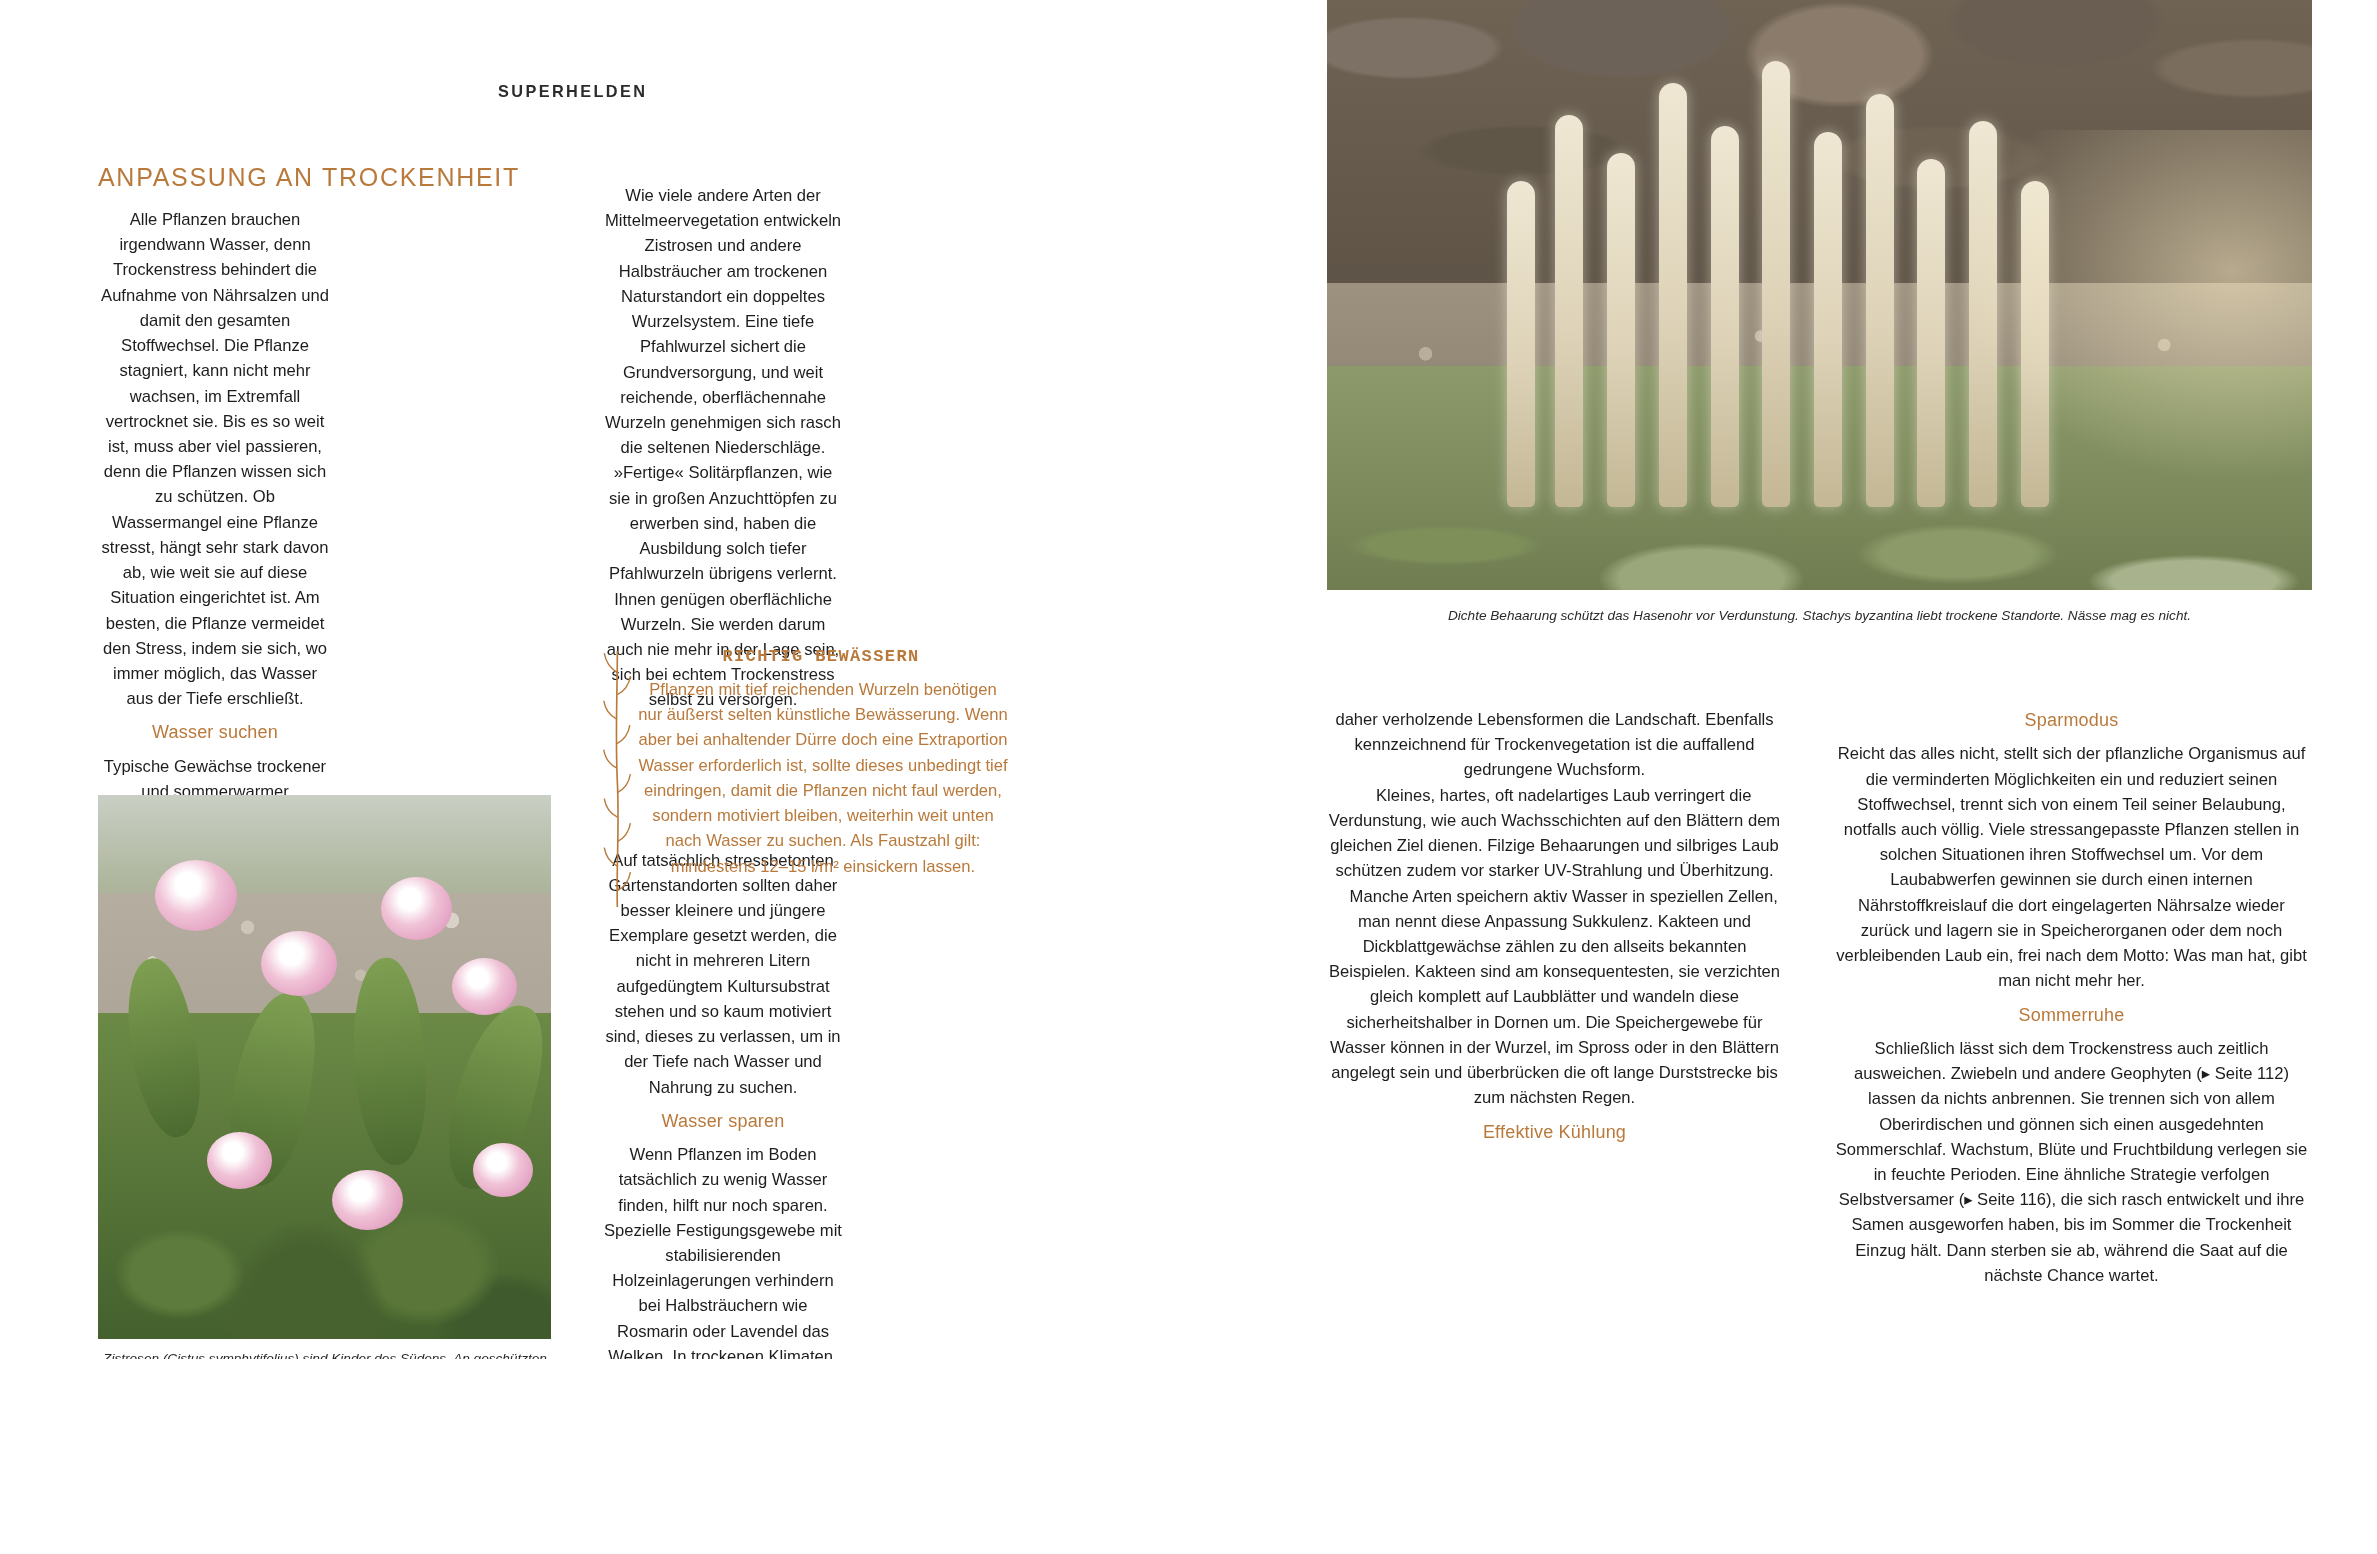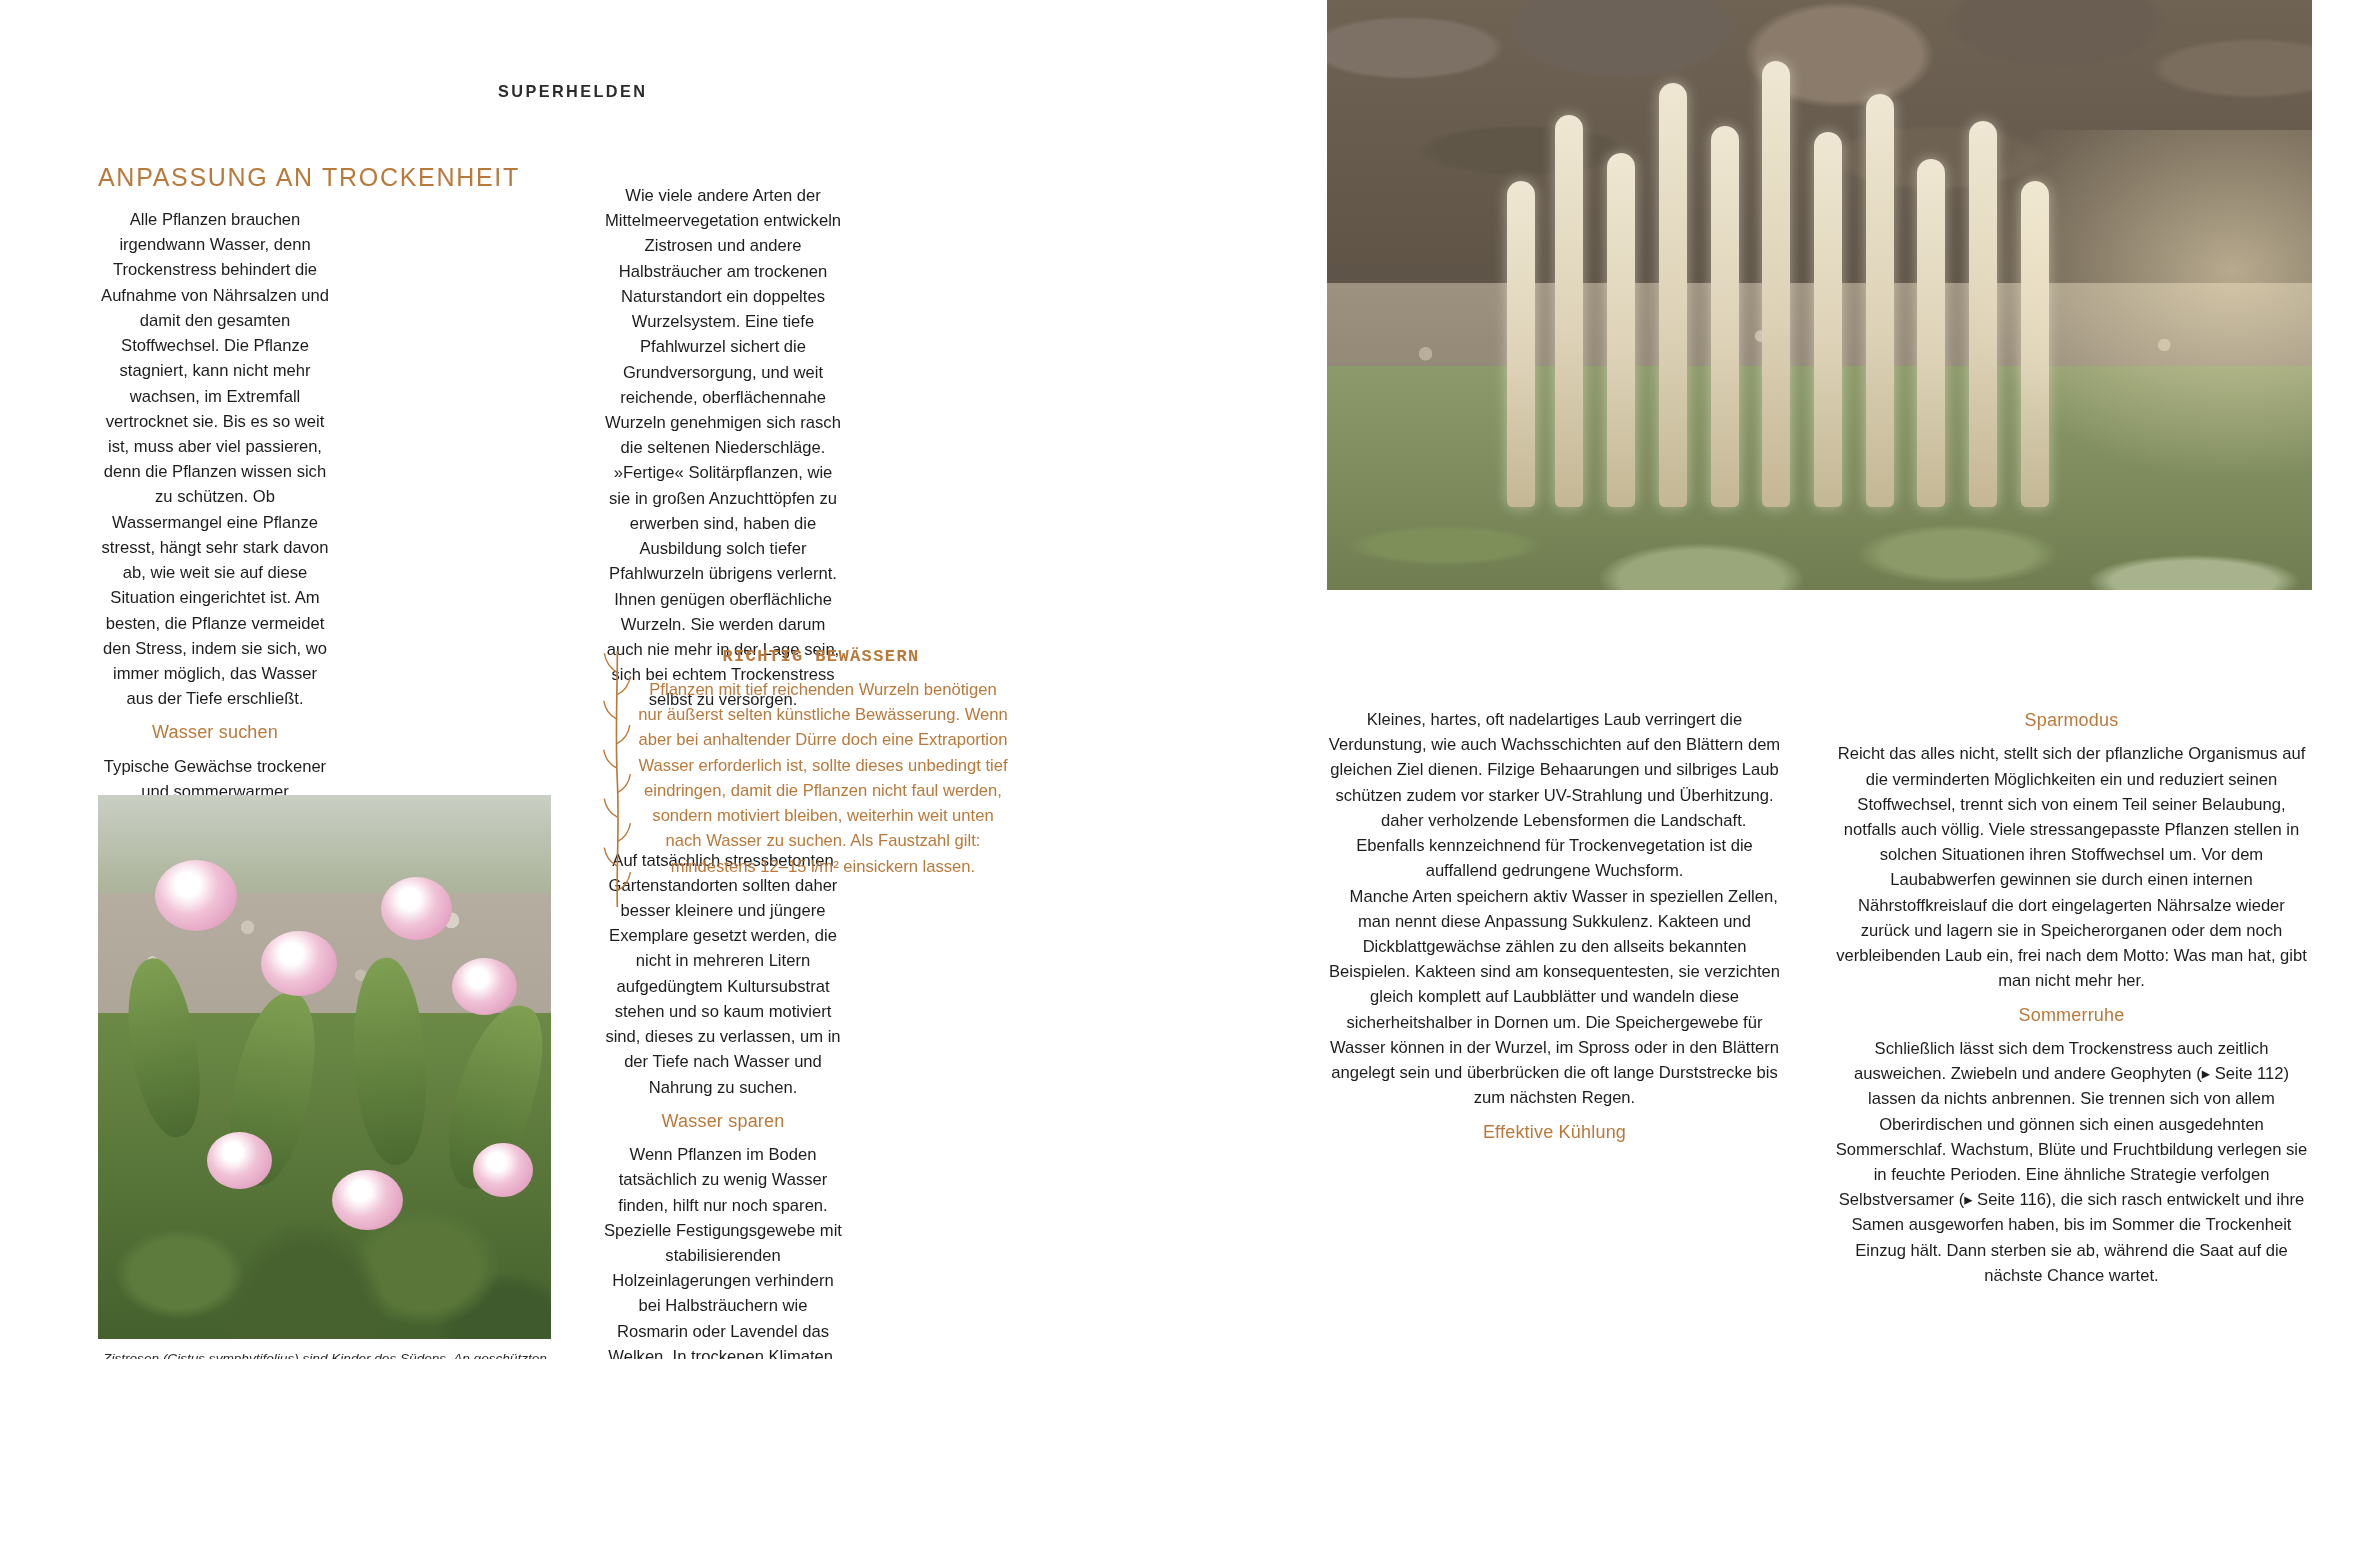--- a/index.html
+++ b/index.html
@@ -333,24 +333,25 @@
     <div class="spike" style="left:384px; height:381px;"></div>
     <div class="spike" style="left:435px; height:446px;"></div>
     <div class="spike" style="left:487px; height:375px;"></div>
     <div class="spike" style="left:539px; height:413px;"></div>
     <div class="spike" style="left:590px; height:348px;"></div>
     <div class="spike" style="left:642px; height:386px;"></div>
     <div class="spike" style="left:694px; height:326px;"></div>
     <div class="sun"></div>
   </div>
 
+  <div class="caption" id="caption-stachys">Dichte Behaarung schützt das Hasenohr vor Verdunstung. Stachys byzantina liebt trockene Standorte. Nässe mag es nicht.</div>
 
   <div class="col" id="right-col-1">
+    <p>daher verholzende Lebensformen die Landschaft. Ebenfalls kennzeichnend für Trockenvegetation ist die auffallend gedrungene Wuchsform.</p>
     <p>Kleines, hartes, oft nadelartiges Laub verringert die Verdunstung, wie auch Wachsschichten auf den Blättern dem gleichen Ziel dienen. Filzige Behaarungen und silbriges Laub schützen zudem vor starker UV-Strahlung und Überhitzung.</p>
-    <p>daher verholzende Lebensformen die Landschaft. Ebenfalls kennzeichnend für Trockenvegetation ist die auffallend gedrungene Wuchsform.</p>
     <p>Manche Arten speichern aktiv Wasser in speziellen Zellen, man nennt diese Anpassung Sukkulenz. Kakteen und Dickblattgewächse zählen zu den allseits bekannten Beispielen. Kakteen sind am konsequentesten, sie verzichten gleich komplett auf Laubblätter und wandeln diese sicherheitshalber in Dornen um. Die Speichergewebe für Wasser können in der Wurzel, im Spross oder in den Blättern angelegt sein und überbrücken die oft lange Durststrecke bis zum nächsten Regen.</p>
     <div class="subhead">Effektive Kühlung</div>
   </div>
 
   <div class="col" id="right-col-2">
     <div class="subhead first">Sparmodus</div>
     <p>Reicht das alles nicht, stellt sich der pflanzliche Organismus auf die verminderten Möglichkeiten ein und reduziert seinen Stoffwechsel, trennt sich von einem Teil seiner Belaubung, notfalls auch völlig. Viele stressangepasste Pflanzen stellen in solchen Situationen ihren Stoffwechsel um. Vor dem Laubabwerfen gewinnen sie durch einen internen Nährstoffkreislauf die dort eingelagerten Nährsalze wieder zurück und lagern sie in Speicherorganen oder dem noch verbleibenden Laub ein, frei nach dem Motto: Was man hat, gibt man nicht mehr her.</p>
     <div class="subhead">Sommerruhe</div>
     <p>Schließlich lässt sich dem Trockenstress auch zeitlich ausweichen. Zwiebeln und andere Geophyten (▸ Seite 112) lassen da nichts anbrennen. Sie trennen sich von allem Oberirdischen und gönnen sich einen ausgedehnten Sommerschlaf. Wachstum, Blüte und Fruchtbildung verlegen sie in feuchte Perioden. Eine ähnliche Strategie verfolgen Selbstversamer (▸ Seite 116), die sich rasch entwickelt und ihre Samen ausgeworfen haben, bis im Sommer die Trockenheit Einzug hält. Dann sterben sie ab, während die Saat auf die nächste Chance wartet.</p>
   </div>

